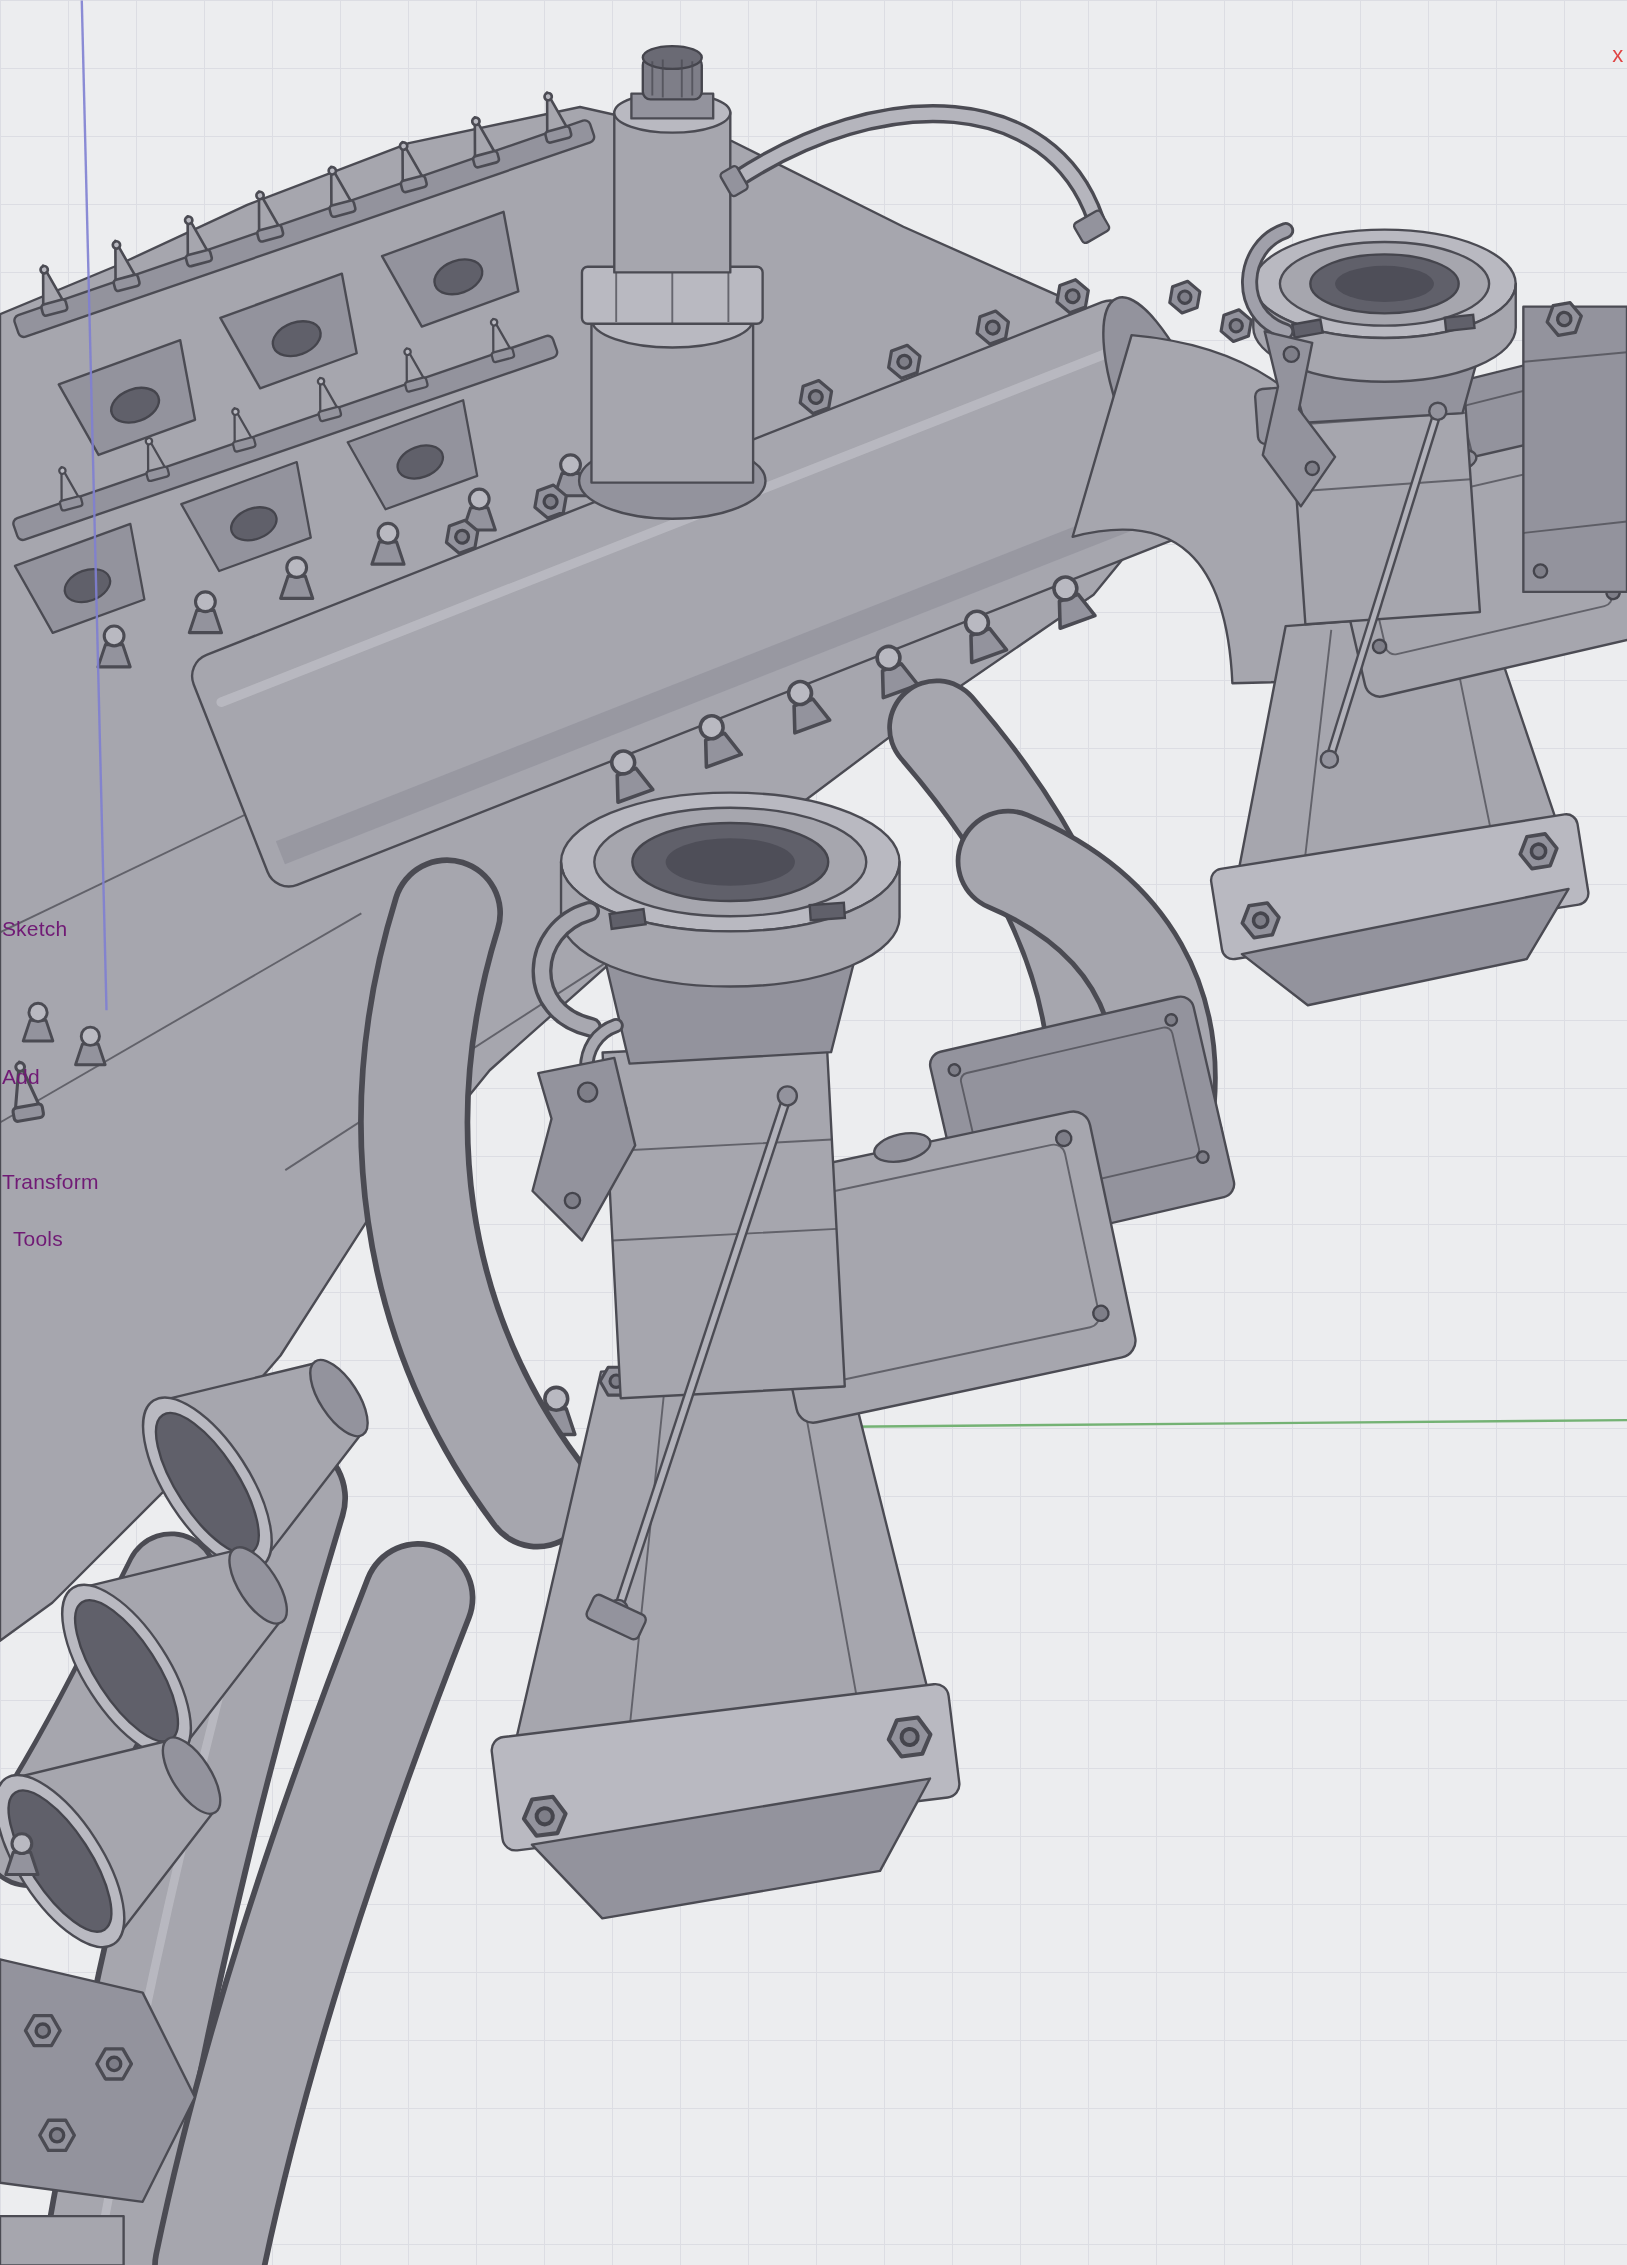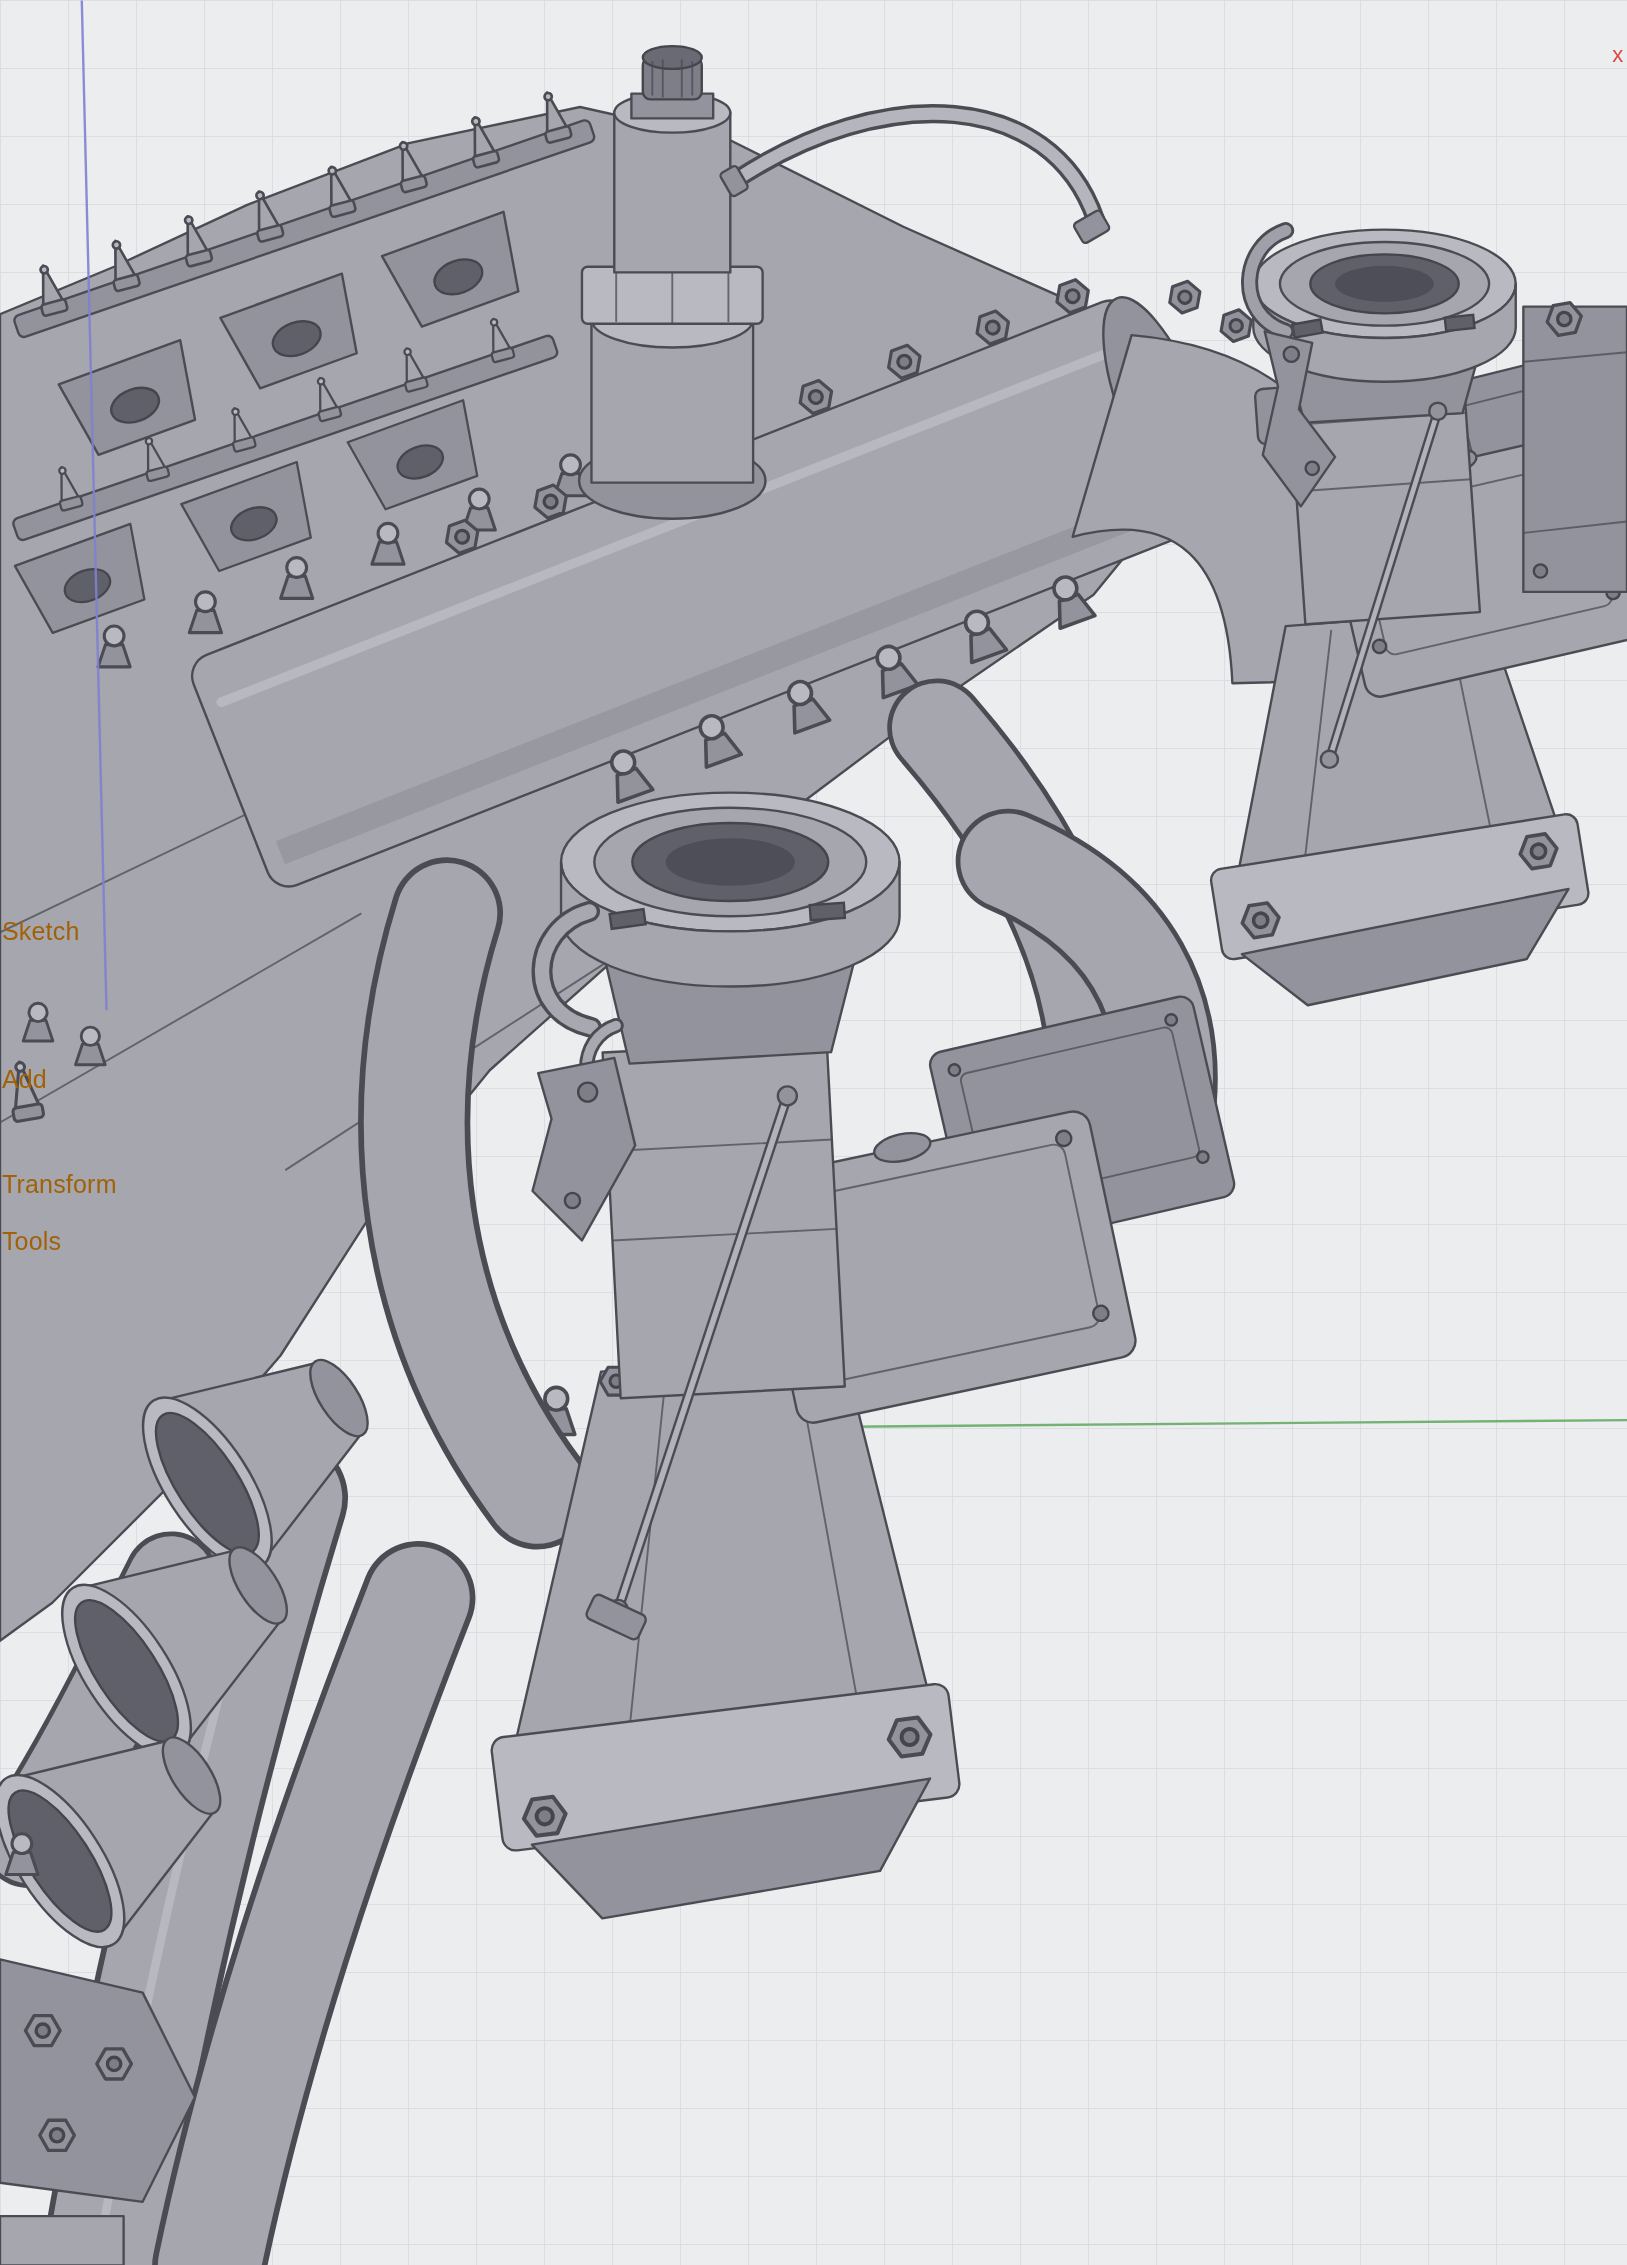--- a/index.html
+++ b/index.html
@@ -4,23 +4,23 @@
 <style>
   html,body{margin:0;padding:0;background:#ecedef;}
   .stage{position:relative;width:1627px;height:2266px;overflow:hidden;
          font-family:"Liberation Sans",sans-serif;}
   .grid{position:absolute;inset:0;background-color:#ecedef;
     background-image:
       linear-gradient(to right,#dcdde3 1px,transparent 1px),
       linear-gradient(to bottom,#dcdde3 1px,transparent 1px);
     background-size:68px 68px;}
   .model-svg{position:absolute;inset:0;}
-  .menu-item{position:absolute;left:1.9px;font-size:25px;color:#a16207;
+  .menu-item{position:absolute;left:1.9px;font-size:21px;color:#701a75;
              letter-spacing:0.2px;cursor:default;white-space:nowrap;}
-  .mi-sketch{top:917px;} .mi-add{top:1065px;} .mi-transform{top:1123px;margin-top:47px;} .mi-tools{top:1227px;}
+  .mi-sketch{top:917px;} .mi-add{top:1065px;} .mi-transform{top:1123px;margin-top:47px;} .mi-tools{top:1227px;margin-left:11px;}
   .x-axis-label{position:absolute;top:42px;right:3.8px;font-size:22px;color:#e04444;}
   
   .p  {fill:#a6a6ae;stroke:#4b4b53;stroke-width:2.5;stroke-linejoin:round;}
   .pl {fill:#b9b9c1;stroke:#4b4b53;stroke-width:2.5;stroke-linejoin:round;}
   .pd {fill:#93939d;stroke:#4b4b53;stroke-width:2.5;stroke-linejoin:round;}
   .pdd{fill:#7e7e88;stroke:#45454d;stroke-width:2.5;}
   .hole{fill:#60606a;stroke:#45454d;stroke-width:2.5;}
   .deep{fill:#4e4e58;stroke:none;}
   .ln{fill:none;stroke:#4b4b53;stroke-width:2;opacity:.75;}
   .pipe-o{fill:none;stroke:#4b4b53;stroke-linecap:round;}

